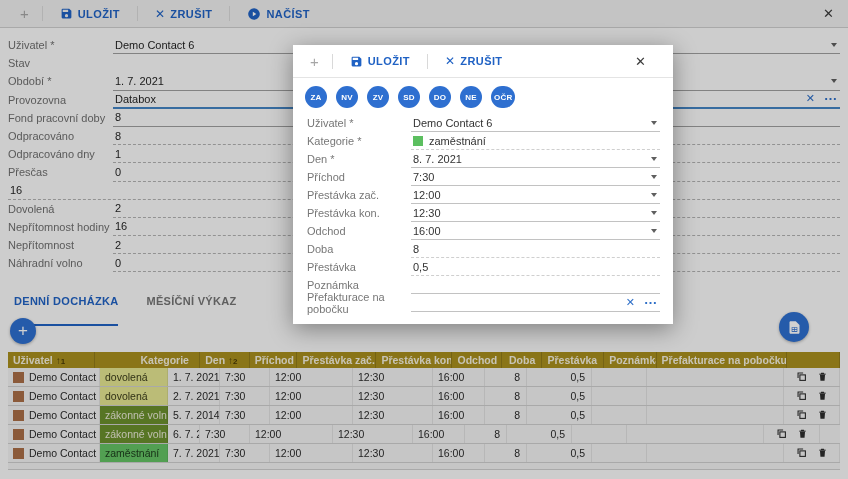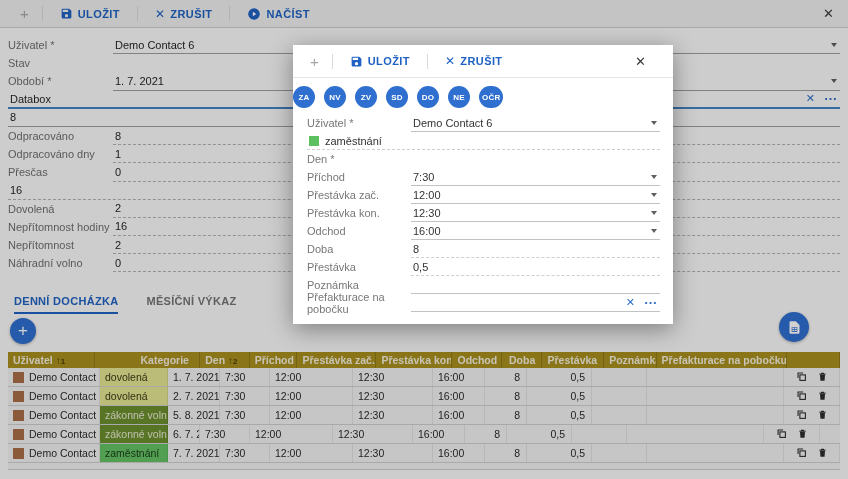--- a/index.html
+++ b/index.html
@@ -27,21 +27,21 @@
   .line-focus{border-bottom:2px solid #4484c4;}
   .swatch{width:10px;height:10px;margin-right:6px;flex-shrink:0;display:inline-block;}
   .dd-arrow{position:absolute;right:3px;top:50%;margin-top:-2px;width:0;height:0;
             border-left:3.5px solid transparent;border-right:3.5px solid transparent;border-top:4px solid #5f5f5f;}
   .trail{position:absolute;right:2px;top:0;bottom:0;display:flex;gap:9px;align-items:center;}
   .ico-clear{color:#2e6fc8;font-size:11px;}
   .ico-more{color:#2e6fc8;font-size:13px;font-weight:700;letter-spacing:1px;line-height:10px;}
 
   
   .tabs{position:absolute;top:295px;left:14px;display:flex;gap:28px;}
-  .tab{font-size:11px;font-weight:700;letter-spacing:.3px;color:#757575;padding-bottom:5px;}
+  .tab{font-size:11px;font-weight:700;letter-spacing:.3px;color:#757575;padding-bottom:17px;}
   .tab.active{color:#2062c4;border-bottom:2px solid #2062c4;}
 
   
   .fab{position:absolute;border-radius:50%;background:#2e6fd0;color:#fff;display:flex;
        align-items:center;justify-content:center;box-shadow:0 1px 3px rgba(0,0,0,.3);}
   .fab-add{top:318px;left:10px;width:26px;height:26px;font-size:17px;font-weight:400;}
   .fab-export{top:312px;left:779px;width:30px;height:30px;}
 
   
   .grid{position:absolute;top:352px;left:8px;width:832px;}
@@ -57,21 +57,21 @@
       border-right:1px solid rgba(0,0,0,.07);box-sizing:border-box;white-space:nowrap;overflow:hidden;}
   .td.right{justify-content:flex-end;padding-right:6px;padding-left:0;}
   .user-sw{width:11px;height:11px;margin-right:5px;flex-shrink:0;}
   .td.actions{justify-content:center;gap:10px;padding-left:0;}
 
   
   .overlay{position:absolute;inset:0;background:rgba(0,0,0,.18);z-index:40;}
   .modal{position:absolute;left:293px;top:45px;width:380px;height:279px;background:#fff;z-index:50;
          box-shadow:0 5px 22px rgba(0,0,0,.38);box-sizing:border-box;}
   .mtoolbar{height:33px;display:flex;align-items:center;padding:0 13px;border-bottom:1px solid #e4e4e4;box-sizing:border-box;}
-  .chips{display:flex;gap:9px;padding:8px 0 4px 0;align-items:center;}
+  .chips{display:flex;gap:9px;padding:8px 0 4px 12px;align-items:center;}
   .chip{min-width:22px;height:22px;border-radius:11px;background:#2e6fd0;color:#fff;font-size:8px;
         font-weight:700;display:flex;align-items:center;justify-content:center;padding:0 3px;box-sizing:border-box;letter-spacing:.2px;}
   .mform{padding:2px 13px 0 14px;}
   .mform .frow{height:18px;}
   .mform .flabel{width:104px;color:#777;}
   .mform .line-solid{border-bottom:1px solid #c2c2c2;}
   .mform .line-dashed{border-bottom:1px dashed #cfcfcf;}
   .mform .fvalue{color:#333;}
 </style>
 </head>
@@ -116,29 +116,31 @@
         <div class="flabel">Stav</div>
       </div>
       <div class="frow">
         <div class="flabel">Období *</div>
         <div class="fvalue line-solid">
           <span class="fvtext">1. 7. 2021</span>
           <span class="dd-arrow"></span>
         </div>
       </div>
       <div class="frow">
+        <div class="flabel">Provozovna</div>
         <div class="fvalue line-focus">
           <span class="fvtext">Databox</span>
           <span class="trail">
             <span class="ico-clear">✕</span>
             <span class="ico-more">⋯</span>
           </span>
         </div>
       </div>
       <div class="frow">
+        <div class="flabel">Fond pracovní doby</div>
         <div class="fvalue line-solid">
           <span class="fvtext">8</span>
         </div>
       </div>
       <div class="frow">
         <div class="flabel">Odpracováno</div>
         <div class="fvalue line-dashed">
           <span class="fvtext">8</span>
         </div>
       </div>
@@ -265,21 +267,21 @@
               <path d="M6.5 8h11l-1 13h-9l-1-13zm2.5-4h6l1 2h3.5v1.6H4.5V6H8l1-2z"></path>
             </svg></span>
         </div>
       </div>
       <div class="trow">
         <div class="td" style="width: 92px;">
           <span class="user-sw" style="background: rgb(170, 110, 71);"></span>
           <span>Demo Contact 6</span>
         </div>
         <div class="td" style="width: 68px; background: rgb(107, 143, 44); color: rgb(233, 233, 214);">zákonné volno</div>
-        <div class="td" style="width: 52px;">5. 8. 2021</div>
+        <div class="td" style="width: 52px;">5. 7. 2014</div>
         <div class="td" style="width: 50px;">7:30</div>
         <div class="td" style="width: 83px;">12:00</div>
         <div class="td" style="width: 80px;">12:30</div>
         <div class="td" style="width: 52px;">16:00</div>
         <div class="td right" style="width: 42px;">8</div>
         <div class="td right" style="width: 65px;">0,5</div>
         <div class="td" style="width: 55px;"></div>
         <div class="td" style="width: 137px;"></div>
         <div class="td actions" style="width: 56px;">
           <span><svg width="11" height="11" viewBox="0 0 24 24" fill="none" stroke="#2e2e2e" stroke-width="2.4">
@@ -374,27 +376,32 @@
       </div>
     <div class="mform" id="modal-form">
         <div class="frow">
           <div class="flabel">Uživatel *</div>
           <div class="fvalue line-solid">
             <span class="fvtext">Demo Contact 6</span>
             <span class="dd-arrow"></span>
           </div>
         </div>
         <div class="frow">
+          <div class="flabel">Kategorie *</div>
           <div class="fvalue line-dashed">
             <span class="swatch" style="background: rgb(92, 191, 96);"></span>
             <span class="fvtext">zaměstnání</span>
           </div>
         </div>
         <div class="frow">
           <div class="flabel">Den *</div>
+          <div class="fvalue line-solid">
+            <span class="fvtext">8. 7. 2021</span>
+            <span class="dd-arrow"></span>
+          </div>
         </div>
         <div class="frow">
           <div class="flabel">Příchod</div>
           <div class="fvalue line-solid">
             <span class="fvtext">7:30</span>
             <span class="dd-arrow"></span>
           </div>
         </div>
         <div class="frow">
           <div class="flabel">Přestávka zač.</div>

